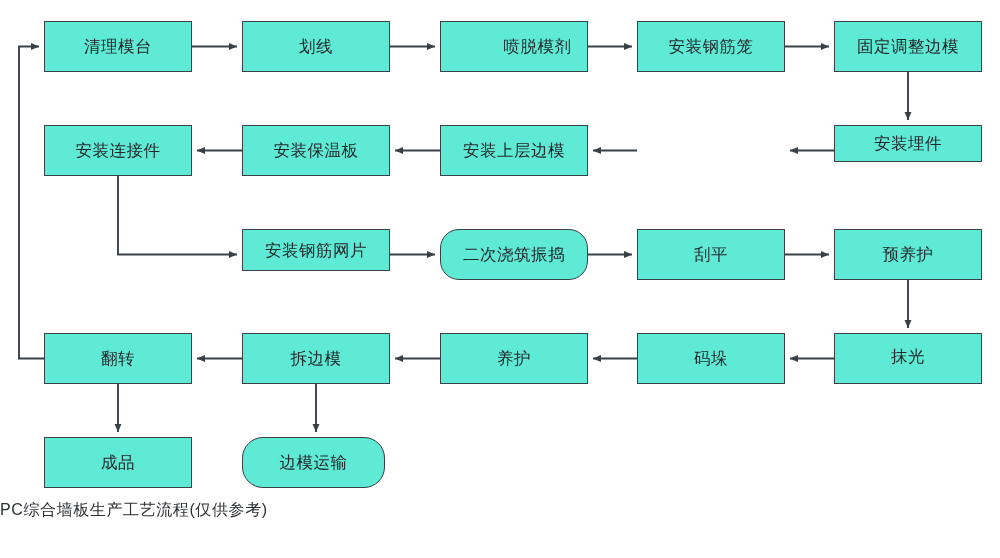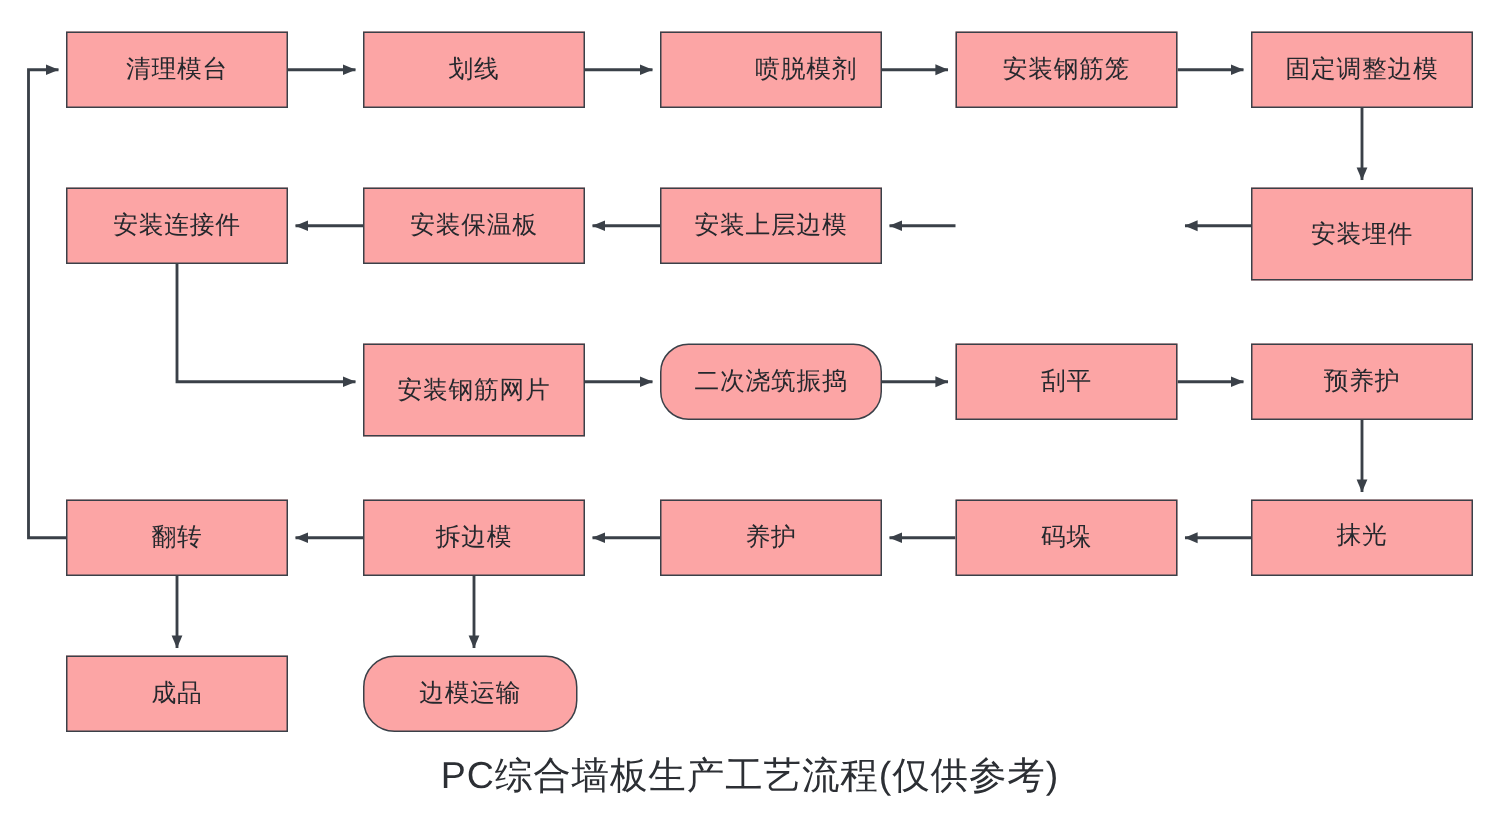--- a/index.html
+++ b/index.html
@@ -23,41 +23,40 @@
     left: 0;
     top: 0;
     width: 1000px;
     height: 558px;
     pointer-events: none;
   }
   .node {
     position: absolute;
     box-sizing: border-box;
     border: 1.6px solid #3a4048;
-    background: #fca5a5;
+    background: #5eead4;
     display: flex;
     align-items: center;
     justify-content: center;
     text-align: center;
     color: #25282d;
     font-size: 16.5px;
     line-height: 1.15;
     letter-spacing: 0.5px;
     white-space: nowrap;
   }
   .node-label {
     display: block;
   }
   #diagram-title {
     position: absolute;
     left: 0;
     top: 500px;
     width: 1000px;
-    text-align: center;
-    font-size: 25px;
+    font-size: 16px;
     color: #2c2f34;
     letter-spacing: 0.6px;
     white-space: nowrap;
   }
 </style>
 </head>
 <body>
 
 <div id="canvas">
 
@@ -110,34 +109,34 @@
   <div class="node" style="left:440px; top:21px; width:148px; height:51px;padding-left:47px;">
     <span class="node-label">喷脱模剂</span>
   </div>
   <div class="node" style="left:637px; top:21px; width:148px; height:51px;">
     <span class="node-label">安装钢筋笼</span>
   </div>
   <div class="node" style="left:834px; top:21px; width:148px; height:51px;">
     <span class="node-label">固定调整边模</span>
   </div>
 
-  <div class="node" style="left:834px; top:125px; width:148px; height:62px;">
+  <div class="node" style="left:834px; top:125px; width:148px; height:37px;">
     <span class="node-label">安装埋件</span>
   </div>
   <div class="node" style="left:440px; top:125px; width:148px; height:51px;">
     <span class="node-label">安装上层边模</span>
   </div>
   <div class="node" style="left:242px; top:125px; width:148px; height:51px;">
     <span class="node-label">安装保温板</span>
   </div>
   <div class="node" style="left:44px; top:125px; width:148px; height:51px;">
     <span class="node-label">安装连接件</span>
   </div>
 
-  <div class="node" style="left:242px; top:229px; width:148px; height:62px;">
+  <div class="node" style="left:242px; top:229px; width:148px; height:42px;">
     <span class="node-label">安装钢筋网片</span>
   </div>
   <div class="node" style="left:440px; top:229px; width:148px; height:51px;border-radius:19px;">
     <span class="node-label">二次浇筑振捣</span>
   </div>
   <div class="node" style="left:637px; top:229px; width:148px; height:51px;">
     <span class="node-label">刮平</span>
   </div>
   <div class="node" style="left:834px; top:229px; width:148px; height:51px;">
     <span class="node-label">预养护</span>

